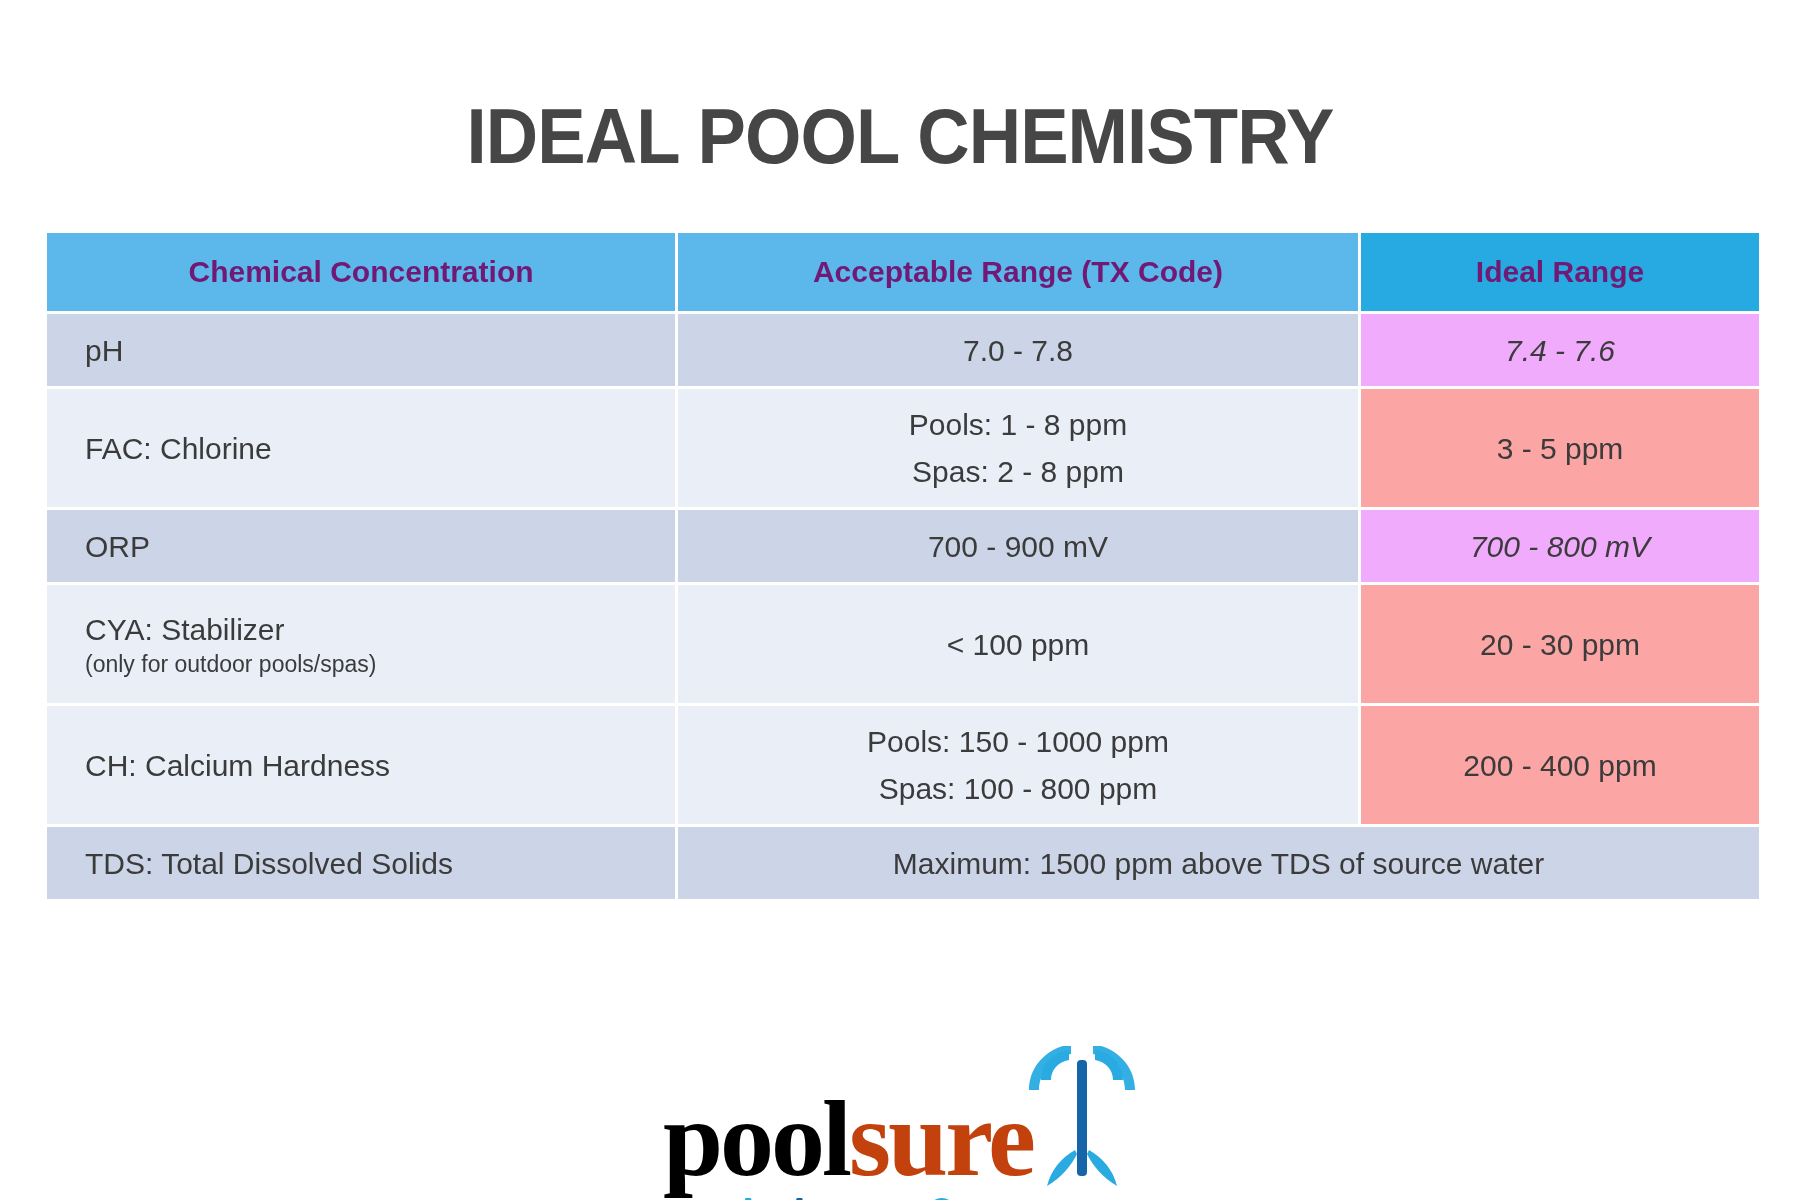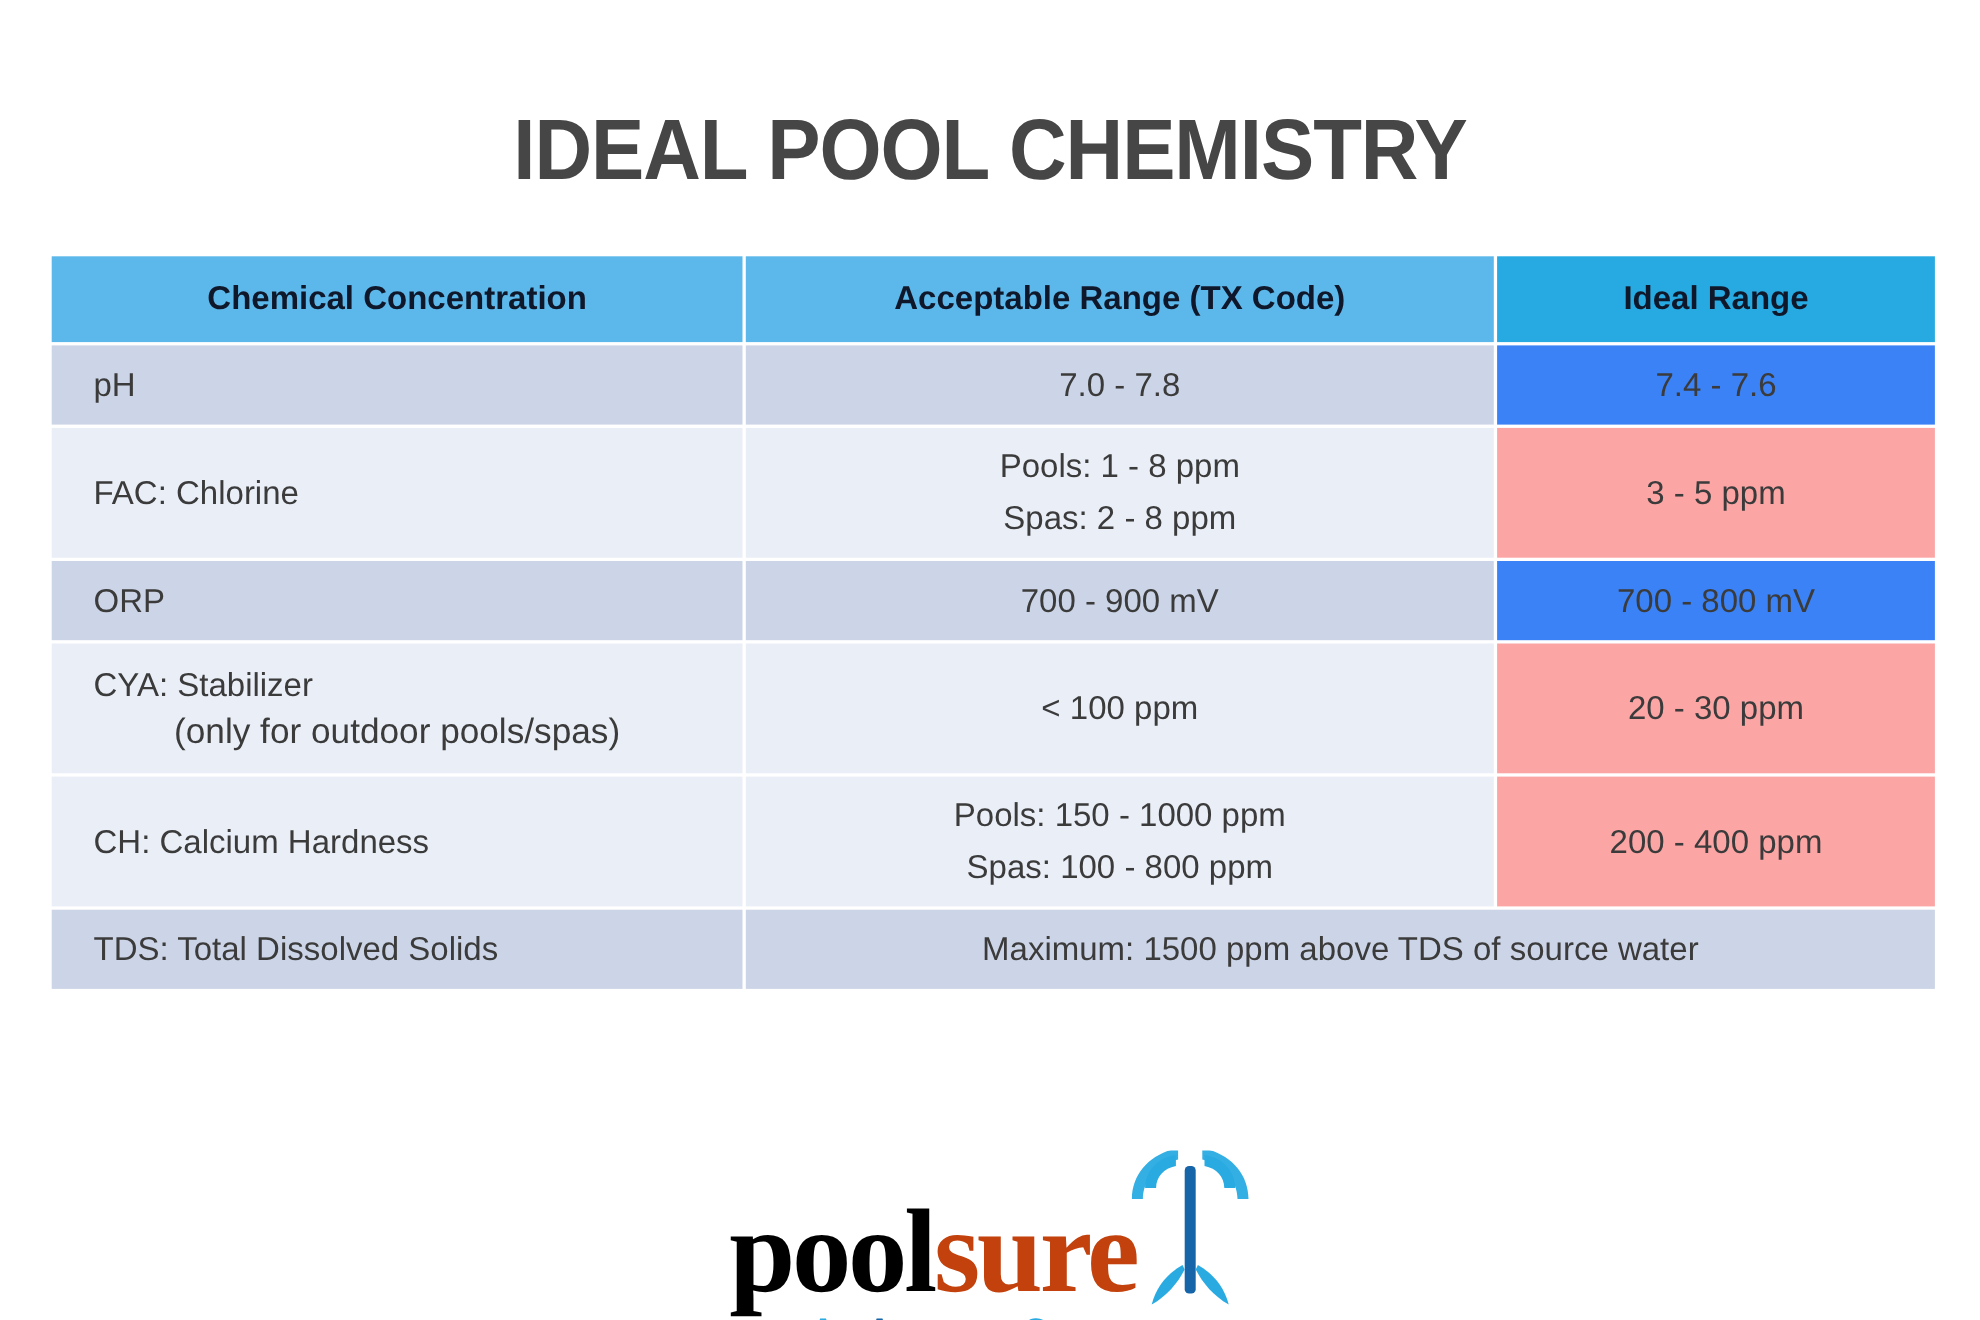--- a/index.html
+++ b/index.html
@@ -44,21 +44,21 @@
     border-collapse: separate;
     border-spacing: 3px 3px;
     table-layout: fixed;
   }
 
   col.c1 { width: 628px; }
   col.c2 { width: 680px; }
   col.c3 { width: 398px; }
 
   th {
-    color: #0f172a;
+    color: #701a75;
     font-weight: bold;
     font-size: 30px;
     text-align: center;
     height: 78px;
     padding: 0 10px;
     vertical-align: middle;
     font-family: "Liberation Sans", sans-serif;
   }
   th.h1, th.h2 { background: #5cb8ea; }
   th.h3 { background: #27a9e1; }
@@ -70,31 +70,30 @@
     font-family: "Liberation Sans", sans-serif;
     padding: 0 38px;
     line-height: 1.38;
   }
   td.col1 { text-align: left; }
   td.col2 { text-align: center; }
   td.col3 { text-align: center; }
 
   
   tr.odd td.col1, tr.odd td.col2 { background: #ccd5e7; }
-  tr.odd td.col3 { background: #3b82f6; }
+  tr.odd td.col3 { background: #f0abfc; font-style: italic; }
   tr.even td.col1, tr.even td.col2 { background: #e9eef7; }
   tr.even td.col3 { background: #fca5a5; }
 
   tr.odd td.span2 { background: #ccd5e7; margin-left: 42px; }
 
   .sub-note {
     display: block;
-    font-size: 32px;
+    font-size: 23px;
     line-height: 1.3;
-    text-align: center;
   }
   .line {
     display: block;
   }
   .line + .line { margin-top: 6px; }
 
   .h-tall { height: 118px; }
   .h-short { height: 72px; }
 
   

